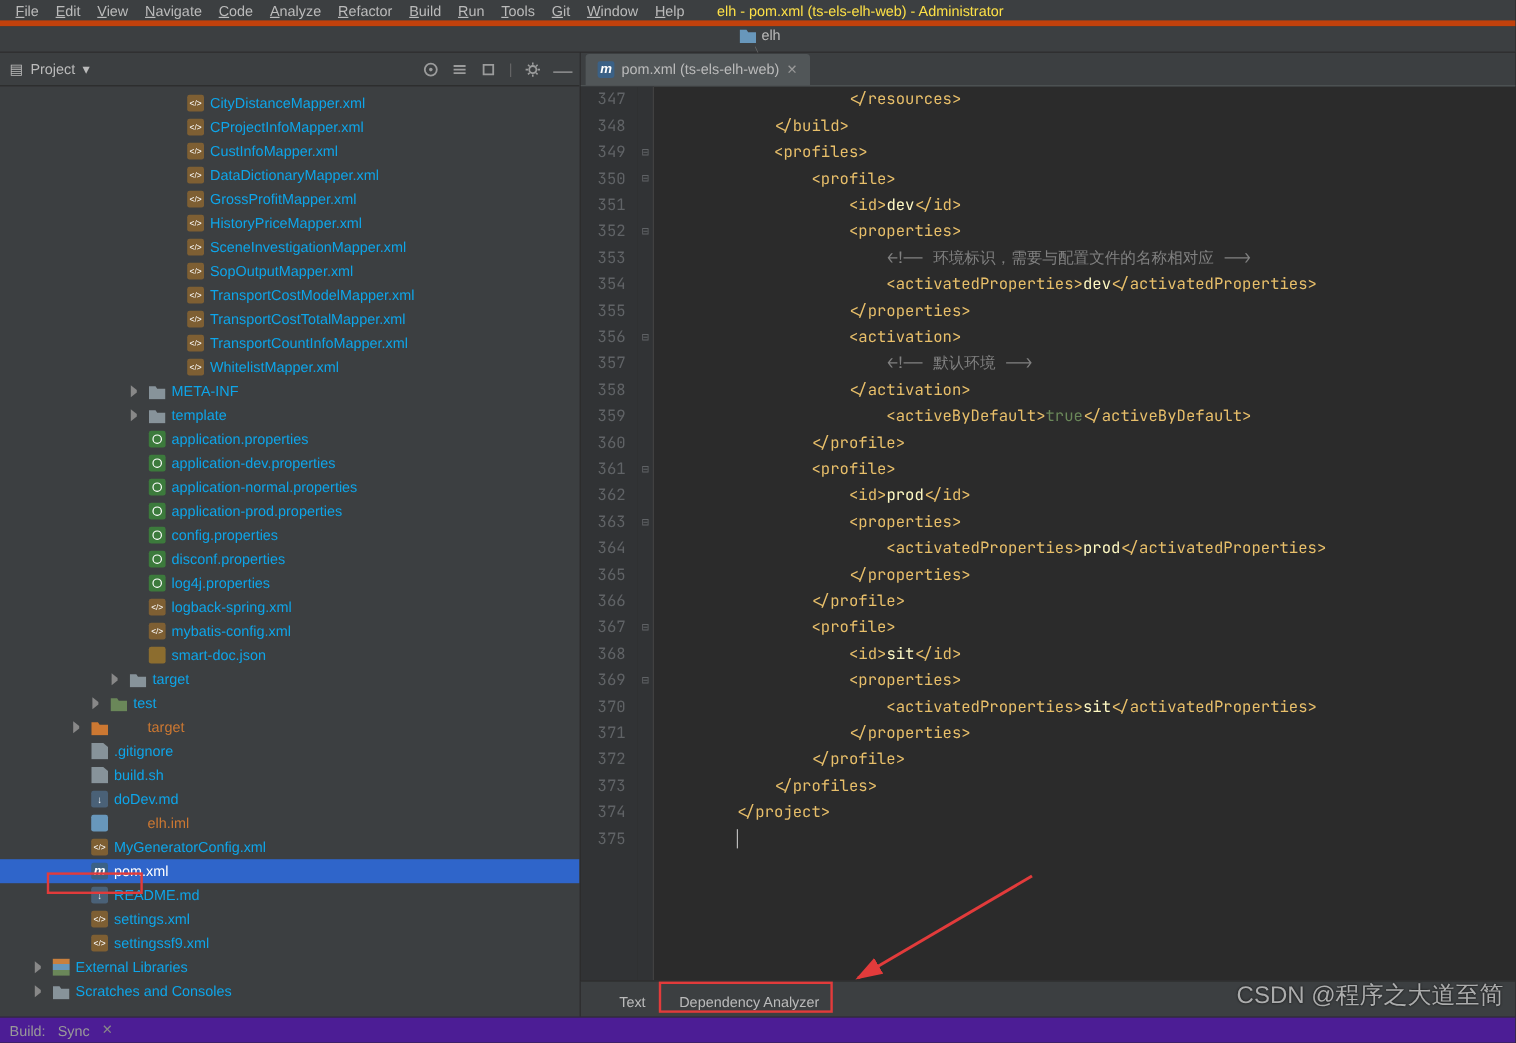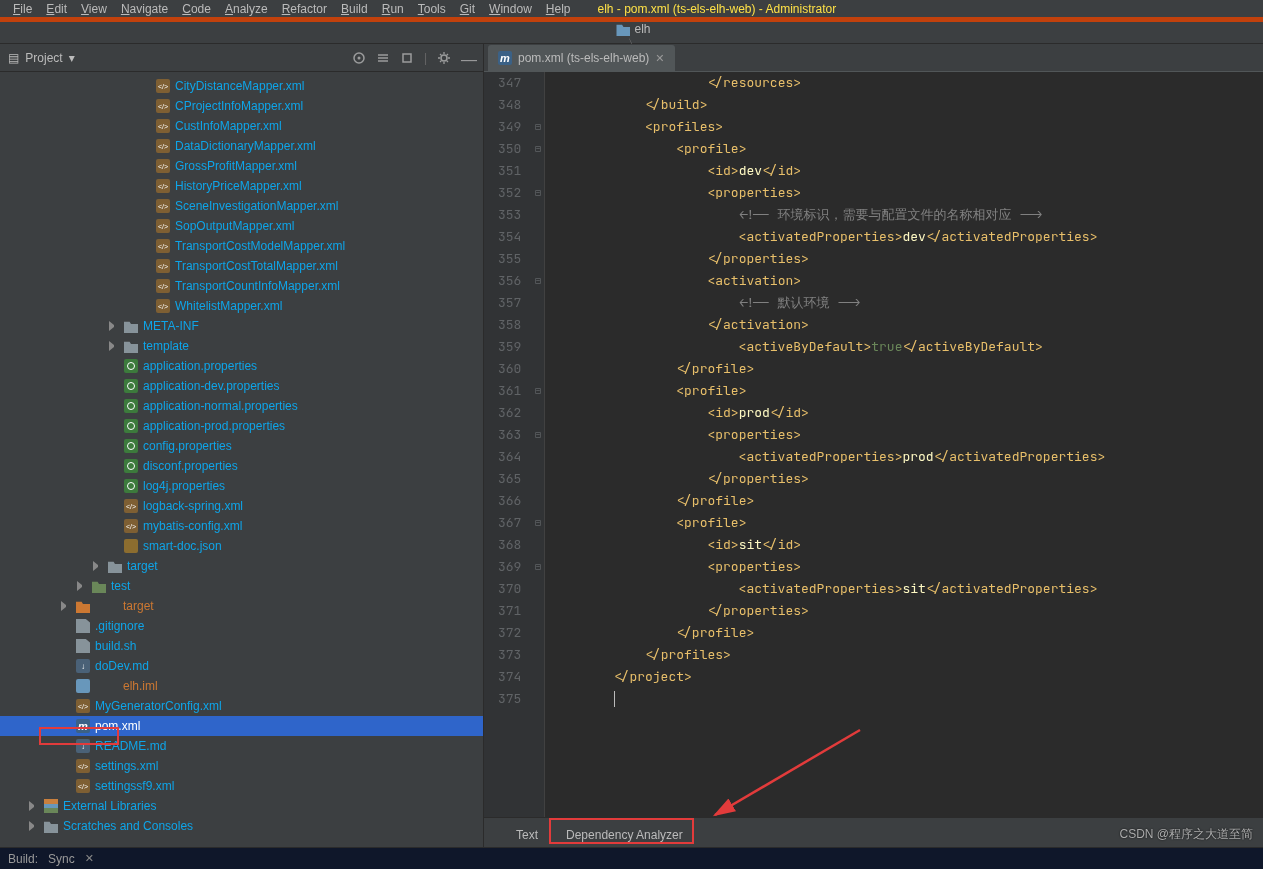--- a/index.html
+++ b/index.html
@@ -59,24 +59,24 @@
   .val{color:#fef9c3;}
   .litg{color:#6a8759;}
   .cmt{color:#808080;}
   .caret{border-left:1px solid #bbb;height:16px;display:inline-block;vertical-align:middle;}
   
   .ed-bottom{height:30px;background:#3c3f41;display:flex;align-items:flex-end;padding-left:18px;gap:0;border-top:1px solid #2b2b2b;}
   .ed-bottom .btab{padding:5px 14px;color:#bbb;}
   .red-box-ed{position:absolute; border:2px solid #e23b3b; pointer-events:none;}
   .arrow-anno{position:absolute;pointer-events:none;}
   
-  .buildbar{height:22px;background:#0f172a;border-top:1px solid #2b2b2b;display:flex;align-items:center;padding-left:8px;color:#999;gap:10px;}
+  .buildbar{height:22px;background:#4c1d95;border-top:1px solid #2b2b2b;display:flex;align-items:center;padding-left:8px;color:#999;gap:10px;}
   .buildbar .bx{color:#888;font-size:11px;}
   
-  .watermark{position:absolute;right:10px;bottom:26px;color:#bfbfbf;font-size:12px;opacity:0.85;font-family:"Microsoft YaHei",sans-serif;text-shadow:0 0 2px #000;text-align:center;}
+  .watermark{position:absolute;right:10px;bottom:26px;color:#bfbfbf;font-size:20px;opacity:0.85;font-family:"Microsoft YaHei",sans-serif;text-shadow:0 0 2px #000;text-align:center;}
 </style>
 </head>
 <body>
 
 <div class="menubar" id="menubar">
     <span class="mitem"><u>F</u>ile</span>
     <span class="mitem"><u>E</u>dit</span>
     <span class="mitem"><u>V</u>iew</span>
     <span class="mitem"><u>N</u>avigate</span>
     <span class="mitem"><u>C</u>ode</span>

